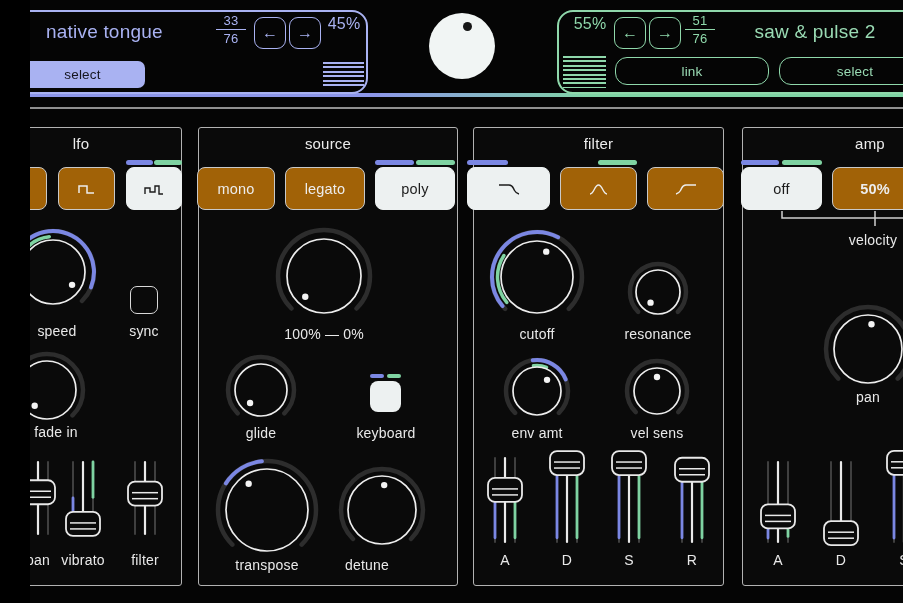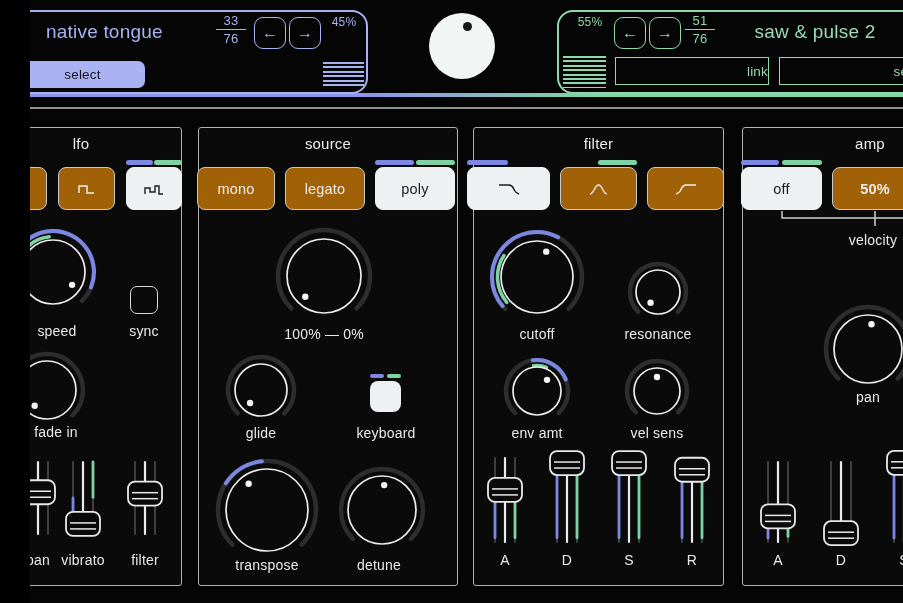--- a/index.html
+++ b/index.html
@@ -6,31 +6,31 @@
   .stage{position:relative;width:903px;height:603px;background:#050505;overflow:hidden;
          font-family:"Liberation Sans",sans-serif;letter-spacing:.2px;margin-left:30px;}
   .abs{position:absolute;box-sizing:border-box;}
   
   .module{border-radius:16px;background:transparent;}
   .mod-purple{border:2px solid #a9b2f2;}
   .mod-green{border:2px solid #8fd8ab;}
   .gradline{background:linear-gradient(90deg,#8d97ea 0%,#8d97ea 38%,#80d4a5 62%,#80d4a5 100%);}
   .grayline{background:#909090;}
   .toptitle{font-size:19px;font-weight:500;}
-  .pct{font-size:12px;text-align:center;}
+  .pct{font-size:16px;text-align:center;}
   .frac{text-align:center;font-size:13px;line-height:15px;font-weight:500;}
   .fline{border-top:1.5px solid;margin:1px 3px;}
   .arrowbtn{width:32px;height:32px;border-radius:9px;display:flex;align-items:center;justify-content:center;
             font-size:16px;cursor:pointer;}
   .ab-purple{border:1.5px solid #a9b2f2;color:#a9b2f2;}
   .ab-green{border:1.5px solid #8fd8ab;color:#8fd8ab;}
   .fillbtn{background:#a9b2f2;border-radius:7px;color:#15151f;font-size:13.5px;font-weight:500;
            display:flex;align-items:center;justify-content:center;cursor:pointer;}
-  .linebtn{border:1.6px solid #8fd8ab;border-radius:0;color:#9adbb4;font-size:13.5px;font-weight:500;
-           display:flex;align-items:center;justify-content:flex-end;cursor:pointer;}
+  .linebtn{border:1.6px solid #8fd8ab;border-radius:12px;color:#9adbb4;font-size:13.5px;font-weight:500;
+           display:flex;align-items:center;justify-content:center;cursor:pointer;}
   .hamb{background:repeating-linear-gradient(to bottom,var(--c) 0px,var(--c) 2px,transparent 2px,transparent 4.4px);}
   .caret{width:0;height:0;border-left:9px solid transparent;border-right:9px solid transparent;border-top:11px solid #8fd8ab;}
   .bigknob{border-radius:50%;background:#f1f5f4;}
   .bigknob-dot{border-radius:50%;background:#161616;}
   
   .panel{border:1.5px solid #b2b2b2;border-radius:3px;background:#0a0a0a;}
   .ptitle{width:100%;text-align:center;padding-top:7px;font-size:15px;color:#ececec;font-weight:500;}
   .pbtn{display:flex;align-items:center;justify-content:center;background:#a16207;border:1.6px solid #c9c9c9;
         border-radius:8px;color:#ededed;font-size:14.5px;font-weight:500;cursor:pointer;}
   .pbtn.sel{background:#edf1f1;color:#1c1c1c;border-color:#edf1f1;}
@@ -208,21 +208,21 @@
         <path d="M13.905142170674225 28.312687284263667 A49 49 0 0 1 49.87810529988498 6.268427126954606" stroke="#7b87e3" stroke-width="4" fill="none" stroke-linecap="round"></path>
         <circle cx="55" cy="55" r="41" stroke="#ededed" stroke-width="1.7" fill="none"></circle>
         <circle cx="36.64555403676653" cy="28.787134582752262" r="3.2" fill="#f4f4f4"></circle>
       </svg>
       <div class="abs wlabel" style="left: 177px; top: 556px;">transpose</div>
       <svg width="94" height="94" viewBox="0 0 94 94" style="position: absolute; left: 305px; top: 463px;">
         <path d="M18.00862197135155 75.99137802864844 A41 41 0 1 1 75.99137802864846 75.99137802864844" stroke="#2d2d2d" stroke-width="4.5" fill="none" stroke-linecap="round"></path>
         <circle cx="47" cy="47" r="34" stroke="#ededed" stroke-width="1.7" fill="none"></circle>
         <circle cx="49.17889356869146" cy="22.09513254770636" r="3.2" fill="#f4f4f4"></circle>
       </svg>
-      <div class="abs wlabel" style="left: 289px; top: 556px;">detune</div>
+      <div class="abs wlabel" style="left: 277px; top: 556px;">detune</div>
       <svg width="102" height="102" viewBox="0 0 102 102" style="position: absolute; left: 456px; top: 226px;">
         <path d="M19.18019484660536 82.81980515339464 A45 45 0 1 1 82.81980515339464 82.81980515339464" stroke="#2d2d2d" stroke-width="4.5" fill="none" stroke-linecap="round"></path>
         <path d="M16.52800005964599 79.92544243589427 A45 45 0 0 1 72.12622032536508 11.267358321348283" stroke="#7b87e3" stroke-width="4" fill="none" stroke-linecap="round"></path>
         <path d="M20.74124449680037 76.3901105826183 A39.5 39.5 0 0 1 17.872512566155756 29.486758116906426" stroke="#7fd3a2" stroke-width="3.5" fill="none" stroke-linecap="round"></path>
         <circle cx="51" cy="51" r="36" stroke="#ededed" stroke-width="1.7" fill="none"></circle>
         <circle cx="60.23454386979306" cy="25.62829923878047" r="3.2" fill="#f4f4f4"></circle>
       </svg>
       <div class="abs wlabel" style="left: 447px; top: 325px;">cutoff</div>
       <svg width="68" height="68" viewBox="0 0 68 68" style="position: absolute; left: 594px; top: 258px;">
         <path d="M14.20101012677667 53.79898987322333 A28 28 0 1 1 53.798989873223334 53.79898987322333" stroke="#2d2d2d" stroke-width="4.5" fill="none" stroke-linecap="round"></path>

